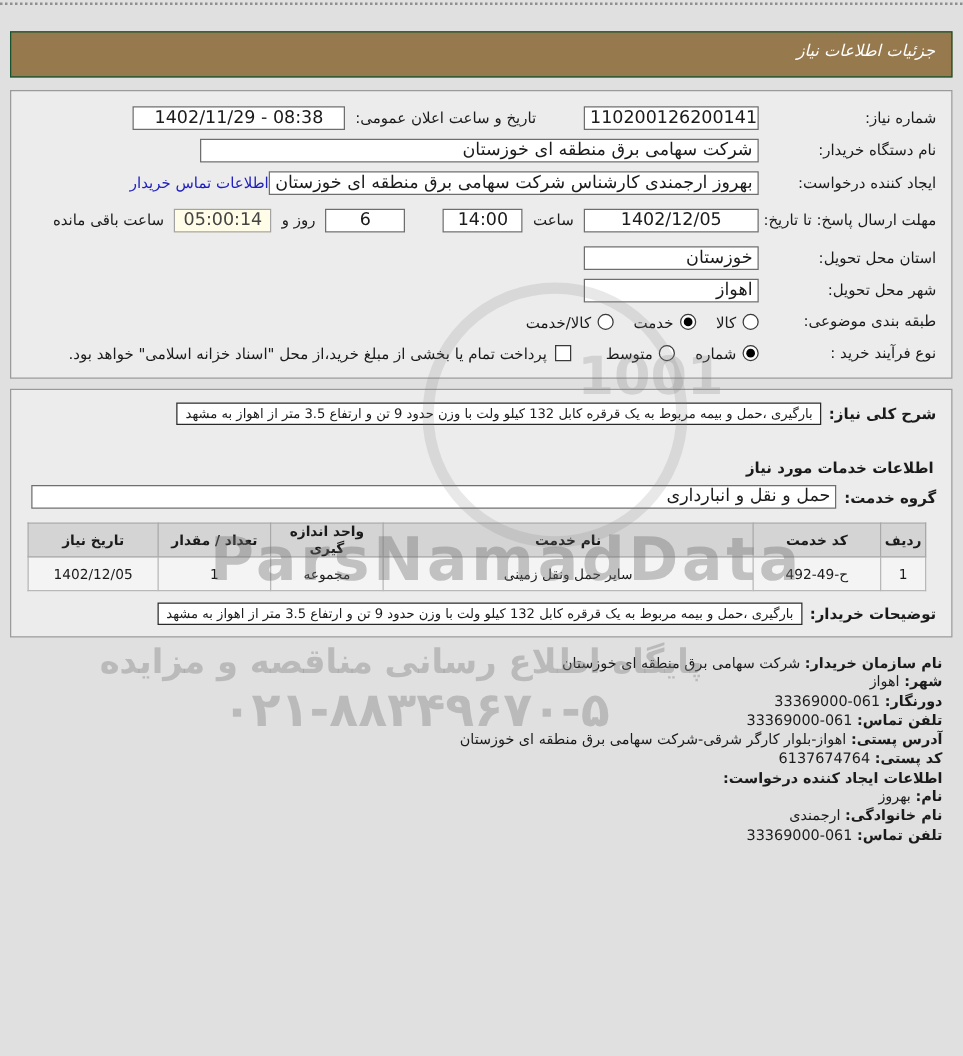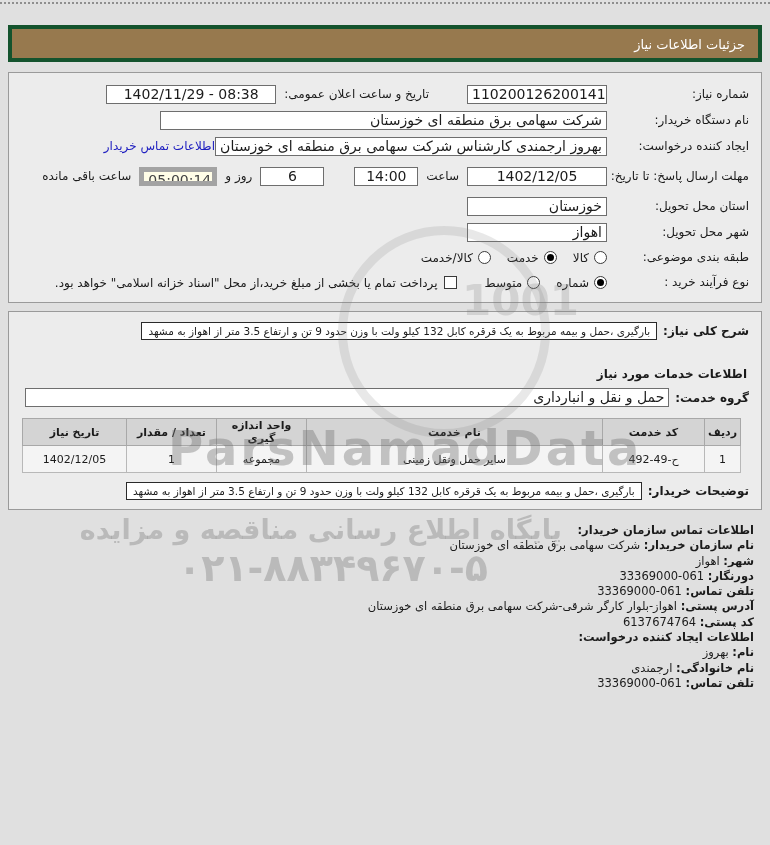--- a/index.html
+++ b/index.html
@@ -9,43 +9,43 @@
     font-family: "DejaVu Sans", sans-serif;
     direction: rtl;
     position: relative;
     overflow: hidden;
     color: #1b1b1b;
   }
   .top-dots { position:absolute; top:2px; left:0; right:0; height:0; border-top:2px dotted #8f8f8f; }
 
   .titlebar {
     position:absolute; top:25px; right:8px; left:8px; height:37px;
-    background:#97794E; border:4px solid #14532d;
-    color:#fff; font-size:13px; line-height:32px; padding-right:13px;
+    background:#97794E; border:1px solid #14532d;
+    color:#fff; font-size:13px; line-height:32px; padding-right:13px;font-style:italic;
   }
 
   .panel { position:absolute; right:8px; left:8px; background:#ececec; border:1px solid #9a9a9a; }
   .panel1 { top:72px; height:231px; padding:8px 12px; }
   .panel2 { top:311px; height:199px; padding:8px 12px; }
 
   .frow { display:flex; align-items:center; height:26px; font-size:12px; }
   .frow.tall { height:34px; }
   .frow.short { height:25px; }
   .flabel { width:142px; flex:none; line-height:13px; }
   .inp {
     background:#fff; border:1px solid #6e6e6e; height:19px; line-height:17px;
     font-size:14px; padding:0 4px; overflow:hidden; white-space:nowrap;
   }
   .center { text-align:center; }
   .num { direction:ltr; unicode-bidi:isolate; }
   .w140 { width:140px; } .w170 { width:170px; } .w447 { width:447px; }
   .w392 { width:392px; } .w64 { width:64px; } .w78 { width:78px; }
   .gap30 { width:30px; flex:none; } .gap12 { width:12px; flex:none; }
   .mlabel { margin:0 8px; flex:none; }
-  .countdown { background:#fffde7; border:5px solid #a3a3a3; color:#444; }
+  .countdown { background:#fffde7; border:1px solid #a3a3a3; color:#444; }
   .link { color:#2020c0; font-size:12px; cursor:pointer; white-space:nowrap; }
 
   .ropt { display:flex; align-items:center; margin-left:16px; }
   .radio {
     width:13px; height:13px; border:1px solid #3a3a3a; border-radius:50%;
     background:#fff; margin-left:5px; flex:none; position:relative;
   }
   .radio.checked::after {
     content:""; position:absolute; inset:2px; background:#000; border-radius:50%;
   }
@@ -198,21 +198,20 @@
   </table>
 
   <div class="desc-row notes-row">
     <span class="blabel">توضیحات خریدار:</span>
     <span class="descbox">بارگیری ،حمل و بیمه مربوط به یک قرقره کابل 132 کیلو ولت با وزن حدود 9 تن و ارتفاع 3.5 متر از اهواز به مشهد</span>
   </div>
 
 </div>
 
 <div class="contact">
-  <div class="cl"><b>اطلاعات تماس سازمان خریدار:</b></div>
   <div class="cl"><b>نام سازمان خریدار:</b> <span>شرکت سهامی برق منطقه ای خوزستان</span></div>
   <div class="cl"><b>شهر:</b> <span>اهواز</span></div>
   <div class="cl"><b>دورنگار:</b> <span class="num">33369000-061</span></div>
   <div class="cl"><b>تلفن تماس:</b> <span class="num">33369000-061</span></div>
   <div class="cl"><b>آدرس پستی:</b> <span>اهواز-بلوار کارگر شرقی-شرکت سهامی برق منطقه ای خوزستان</span></div>
   <div class="cl"><b>کد پستی:</b> <span class="num">6137674764</span></div>
   <div class="cl"><b>اطلاعات ایجاد کننده درخواست:</b></div>
   <div class="cl"><b>نام:</b> <span>بهروز</span></div>
   <div class="cl"><b>نام خانوادگی:</b> <span>ارجمندی</span></div>
   <div class="cl"><b>تلفن تماس:</b> <span class="num">33369000-061</span></div>

